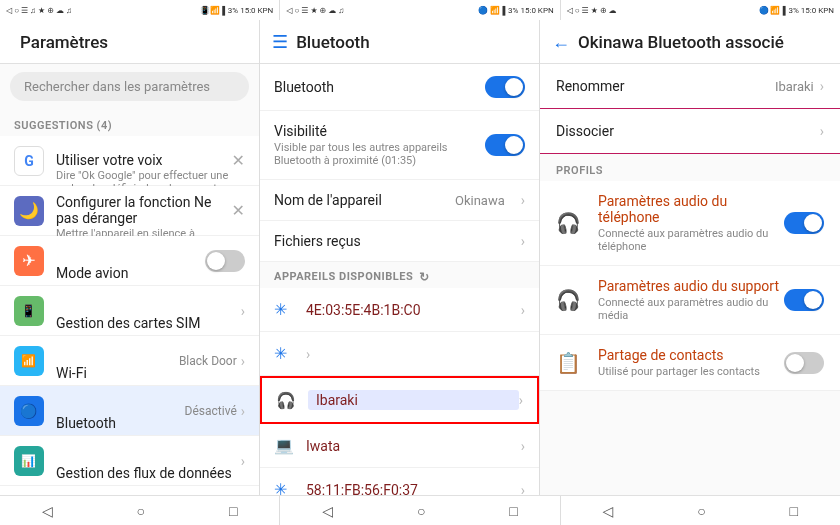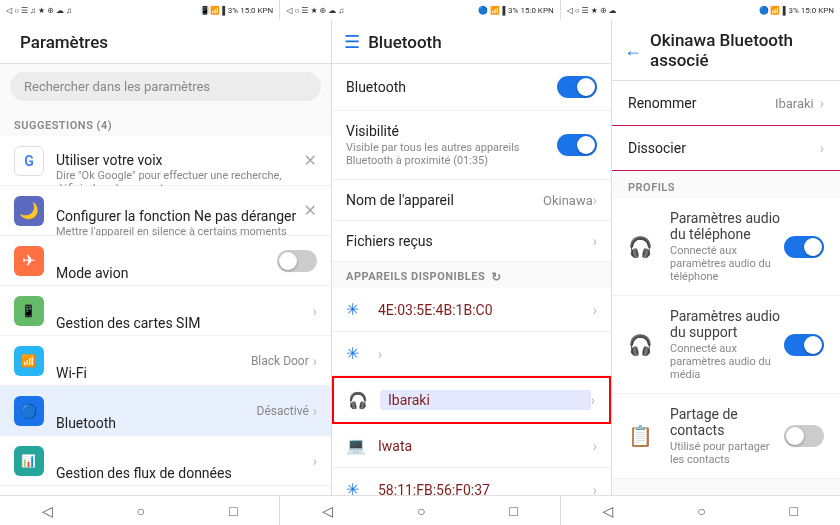--- a/index.html
+++ b/index.html
@@ -13,21 +13,21 @@
       flex: 1; display: flex; align-items: center; justify-content: space-between;
       padding: 0 6px; font-size: 9px; color: #333; border-right: 1px solid #ddd;
     }
     .status-bar-section:last-child { border-right: none; }
 
     
     .panels { display: flex; flex: 1; overflow: hidden; }
 
     
     .panel-settings {
-      width: 332px; background: #fafafa; border-right: 1px solid #ddd;
+      width: 260px; background: #fafafa; border-right: 1px solid #ddd;
       display: flex; flex-direction: column; overflow: hidden;
     }
 
     
     .panel-bluetooth {
       width: 280px; background: #fafafa; border-right: 1px solid #ddd;
       display: flex; flex-direction: column; overflow: hidden;
     }
 
     
@@ -95,21 +95,21 @@
     }
 
     
     .bt-item {
       display: flex; align-items: center; padding: 12px 14px;
       background: #fff; border-bottom: 1px solid #f0f0f0; cursor: pointer;
     }
     .bt-item-text { flex: 1; }
     .bt-item-label { font-size: 14px; color: #222; }
     .bt-item-sublabel { font-size: 11px; color: #888; margin-top: 2px; }
-    .bt-item-value { font-size: 13px; color: #888; margin-right: 0; }
+    .bt-item-value { font-size: 13px; color: #888; margin-right: 16px; }
 
     .bt-section-label {
       padding: 8px 14px 4px; font-size: 11px; color: #888; font-weight: 700;
       letter-spacing: 0.5px; background: #fafafa; display: flex; align-items: flex-start;
     }
     .refresh-icon { margin-left: 6px; font-size: 12px; color: #888; }
 
     .bt-device-item {
       display: flex; align-items: center; padding: 12px 14px;
       background: #fff; border-bottom: 1px solid #f0f0f0; cursor: pointer;
@@ -134,21 +134,21 @@
       padding: 10px 16px 4px; font-size: 11px; color: #888;
       font-weight: 600; letter-spacing: 0.5px; background: #fafafa;
     }
 
     .profile-item {
       display: flex; align-items: center; padding: 12px 16px;
       background: #fff; border-bottom: 1px solid #f0f0f0;
     }
     .profile-icon { font-size: 20px; color: #888; margin-right: 14px; width: 28px; flex-shrink: 0; }
     .profile-text { flex: 1; }
-    .profile-label { font-size: 14px; color: #404040; }
+    .profile-label { font-size: 14px; color: #c2410c; }
     .profile-sublabel { font-size: 11px; color: #888; margin-top: 2px; }
 
     
     .nav-bar {
       width: 100%; height: 30px; background: #fff; border-top: 1px solid #e0e0e0;
       display: flex; align-items: center; justify-content: space-around;
     }
     .nav-bar-section {
       flex: 1; display: flex; align-items: center; justify-content: space-around;
       border-right: 1px solid #ddd; height: 100%;

